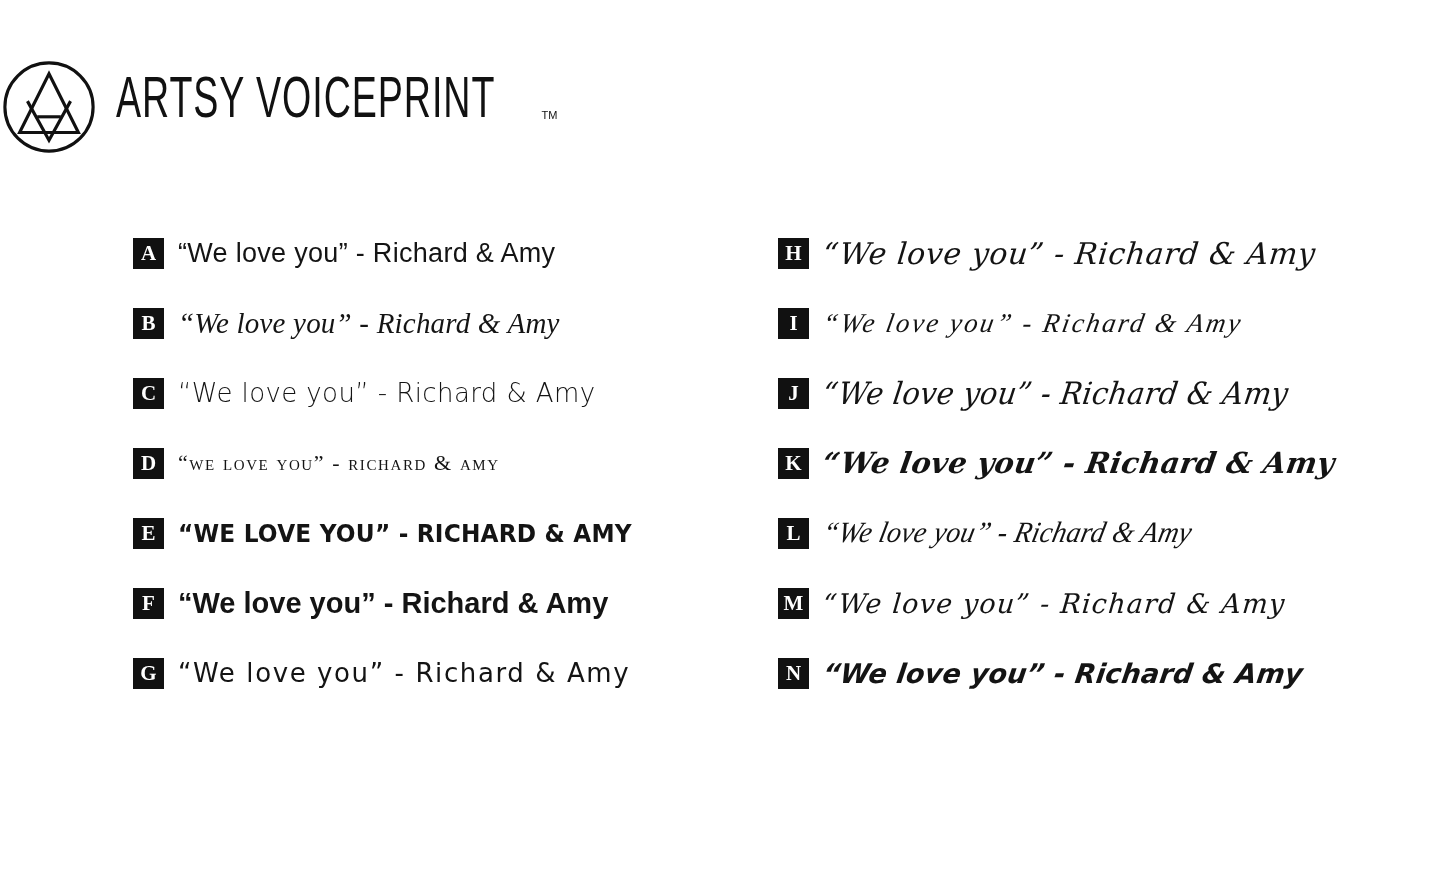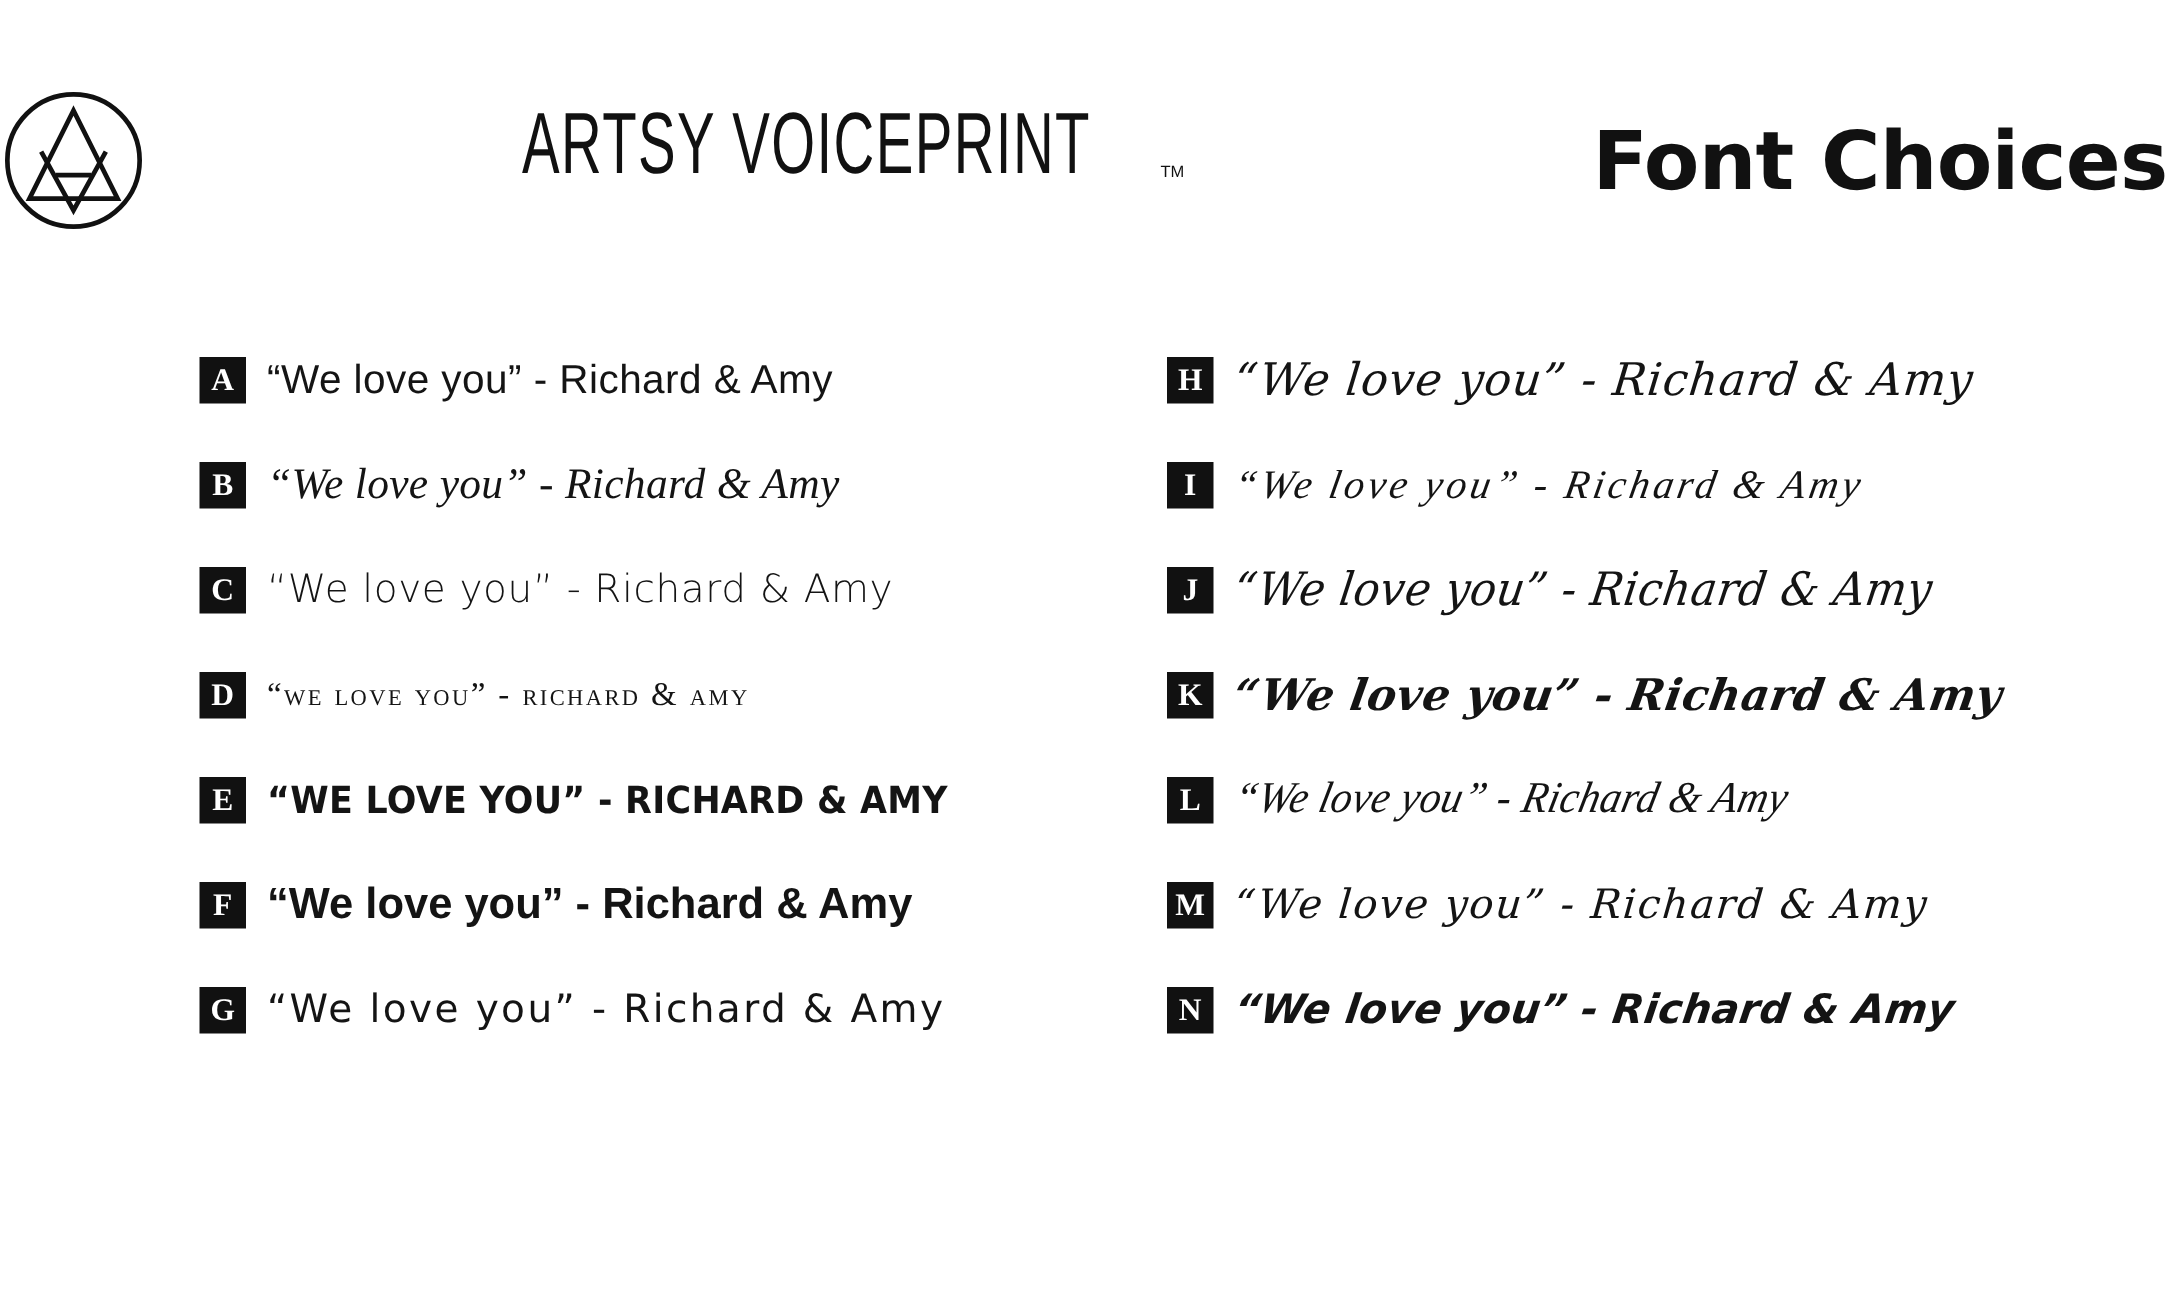--- a/index.html
+++ b/index.html
@@ -12,21 +12,21 @@
     height: 873px;
     overflow: hidden;
     font-family: "Liberation Sans", sans-serif;
     color: #1a1a1a;
   }
 
   
   .header {
     display: flex;
     align-items: center;
-    justify-content: space-between;
+    justify-content: flex-start;
     gap: 18px;
     padding-top: 58px;
   }
   .logo-mark {
     width: 98px;
     height: 98px;
     flex: 0 0 98px;
     position: relative;
   }
   .brand-wrap {
@@ -133,21 +133,20 @@
       <path d="M28 44 L50 84 L72 44" fill="none" stroke="#111" stroke-width="3.2"></path>
       <path d="M38 60 L62 60" fill="none" stroke="#111" stroke-width="3.2"></path>
     </svg>
   </div>
 
   <div class="brand-wrap">
     <span class="brand-name">ARTSY VOICEPRINT</span>
     <span class="brand-tm">TM</span>
   </div>
 
-  <div class="page-title">Font Choices</div>
 </div>
 
 <div class="columns">
 
   <div class="col col-left">
 
     <div class="row">
       <div class="badge">A</div>
       <div class="sample f-a">“We love you” - Richard &amp; Amy</div>
     </div>

